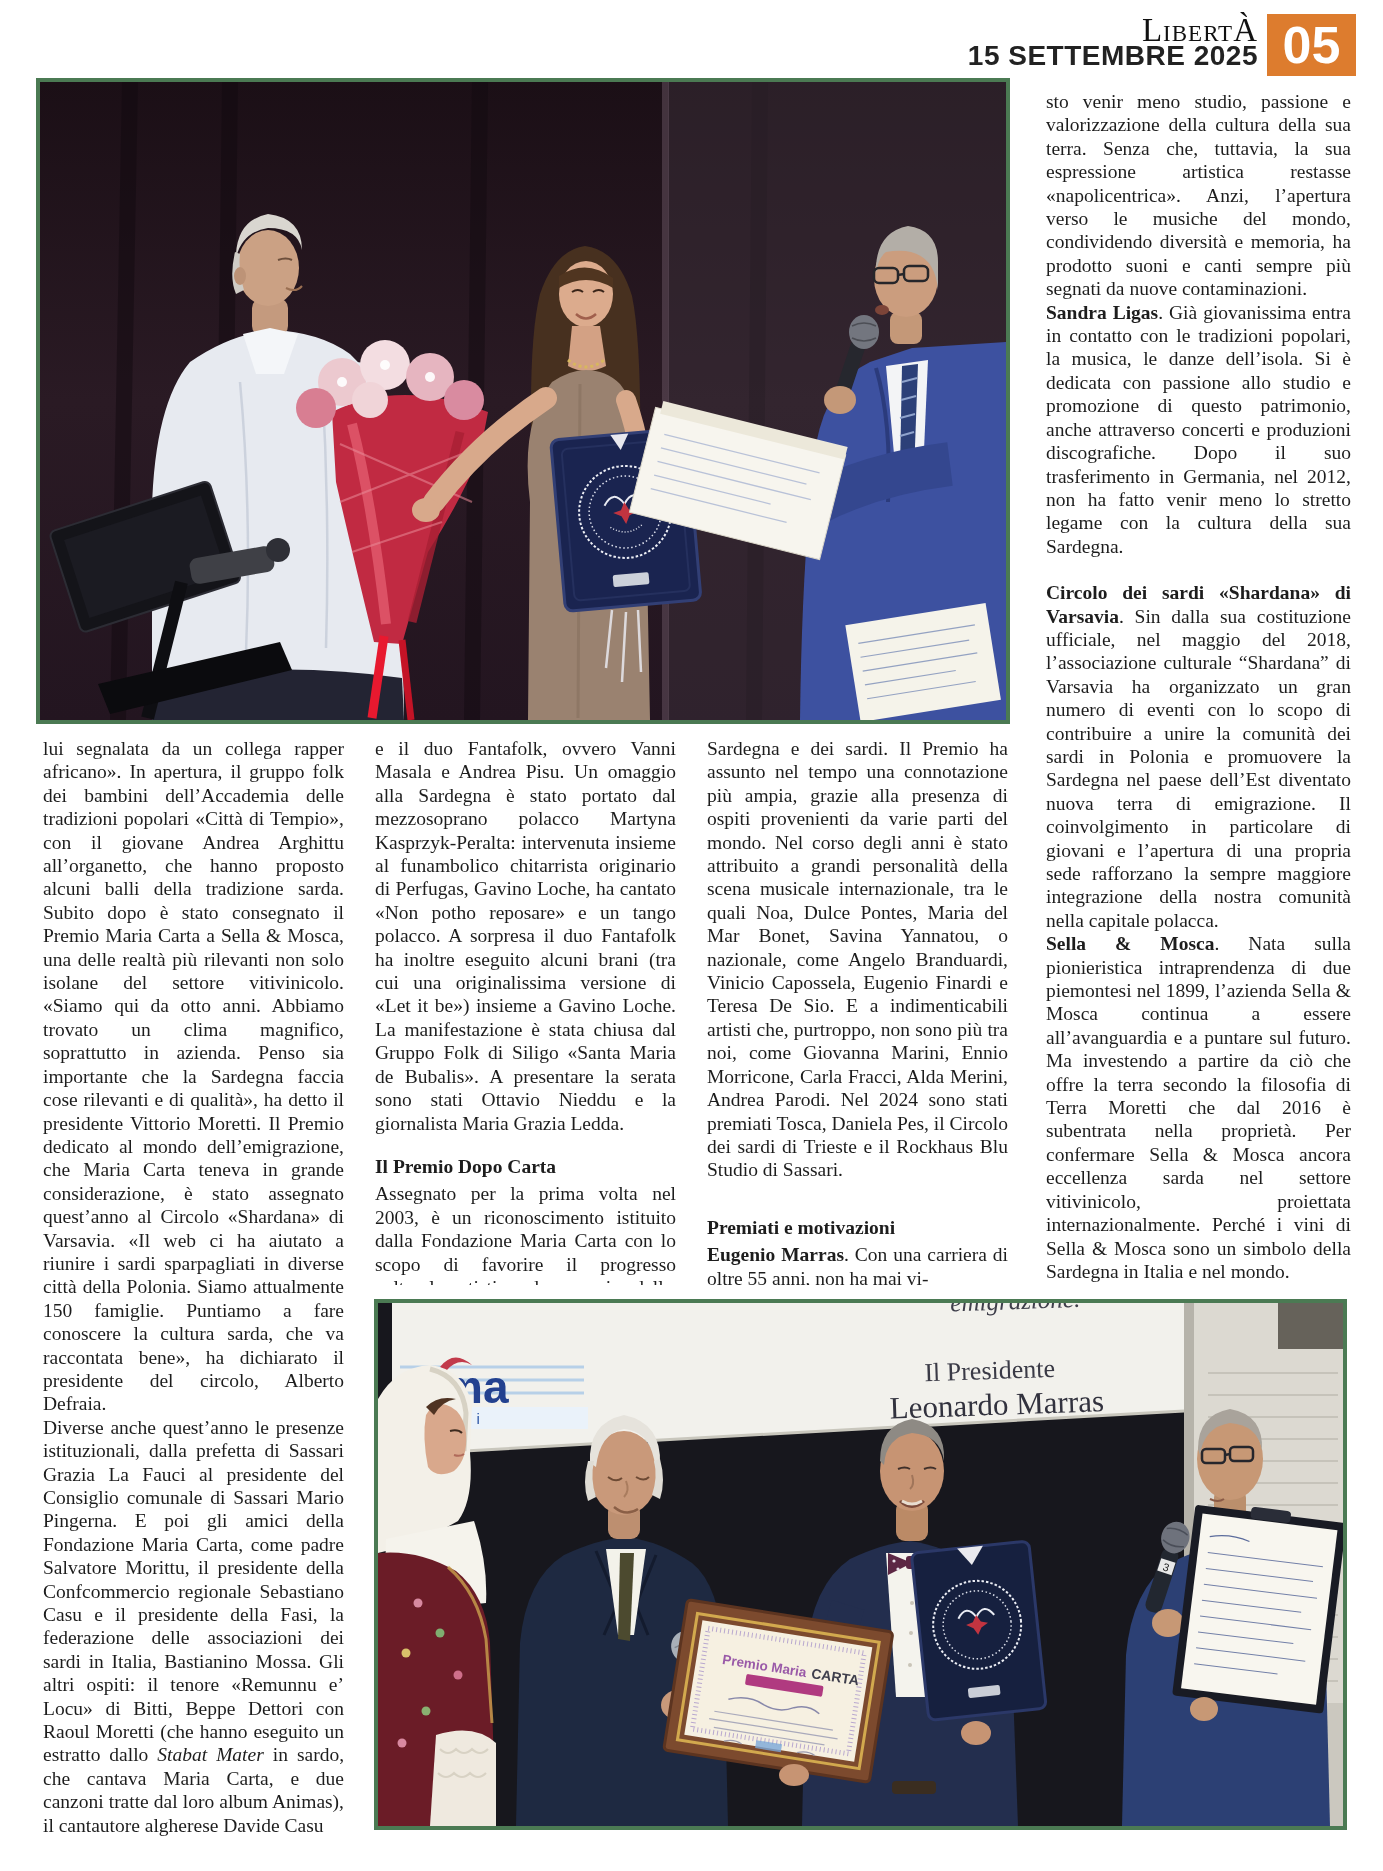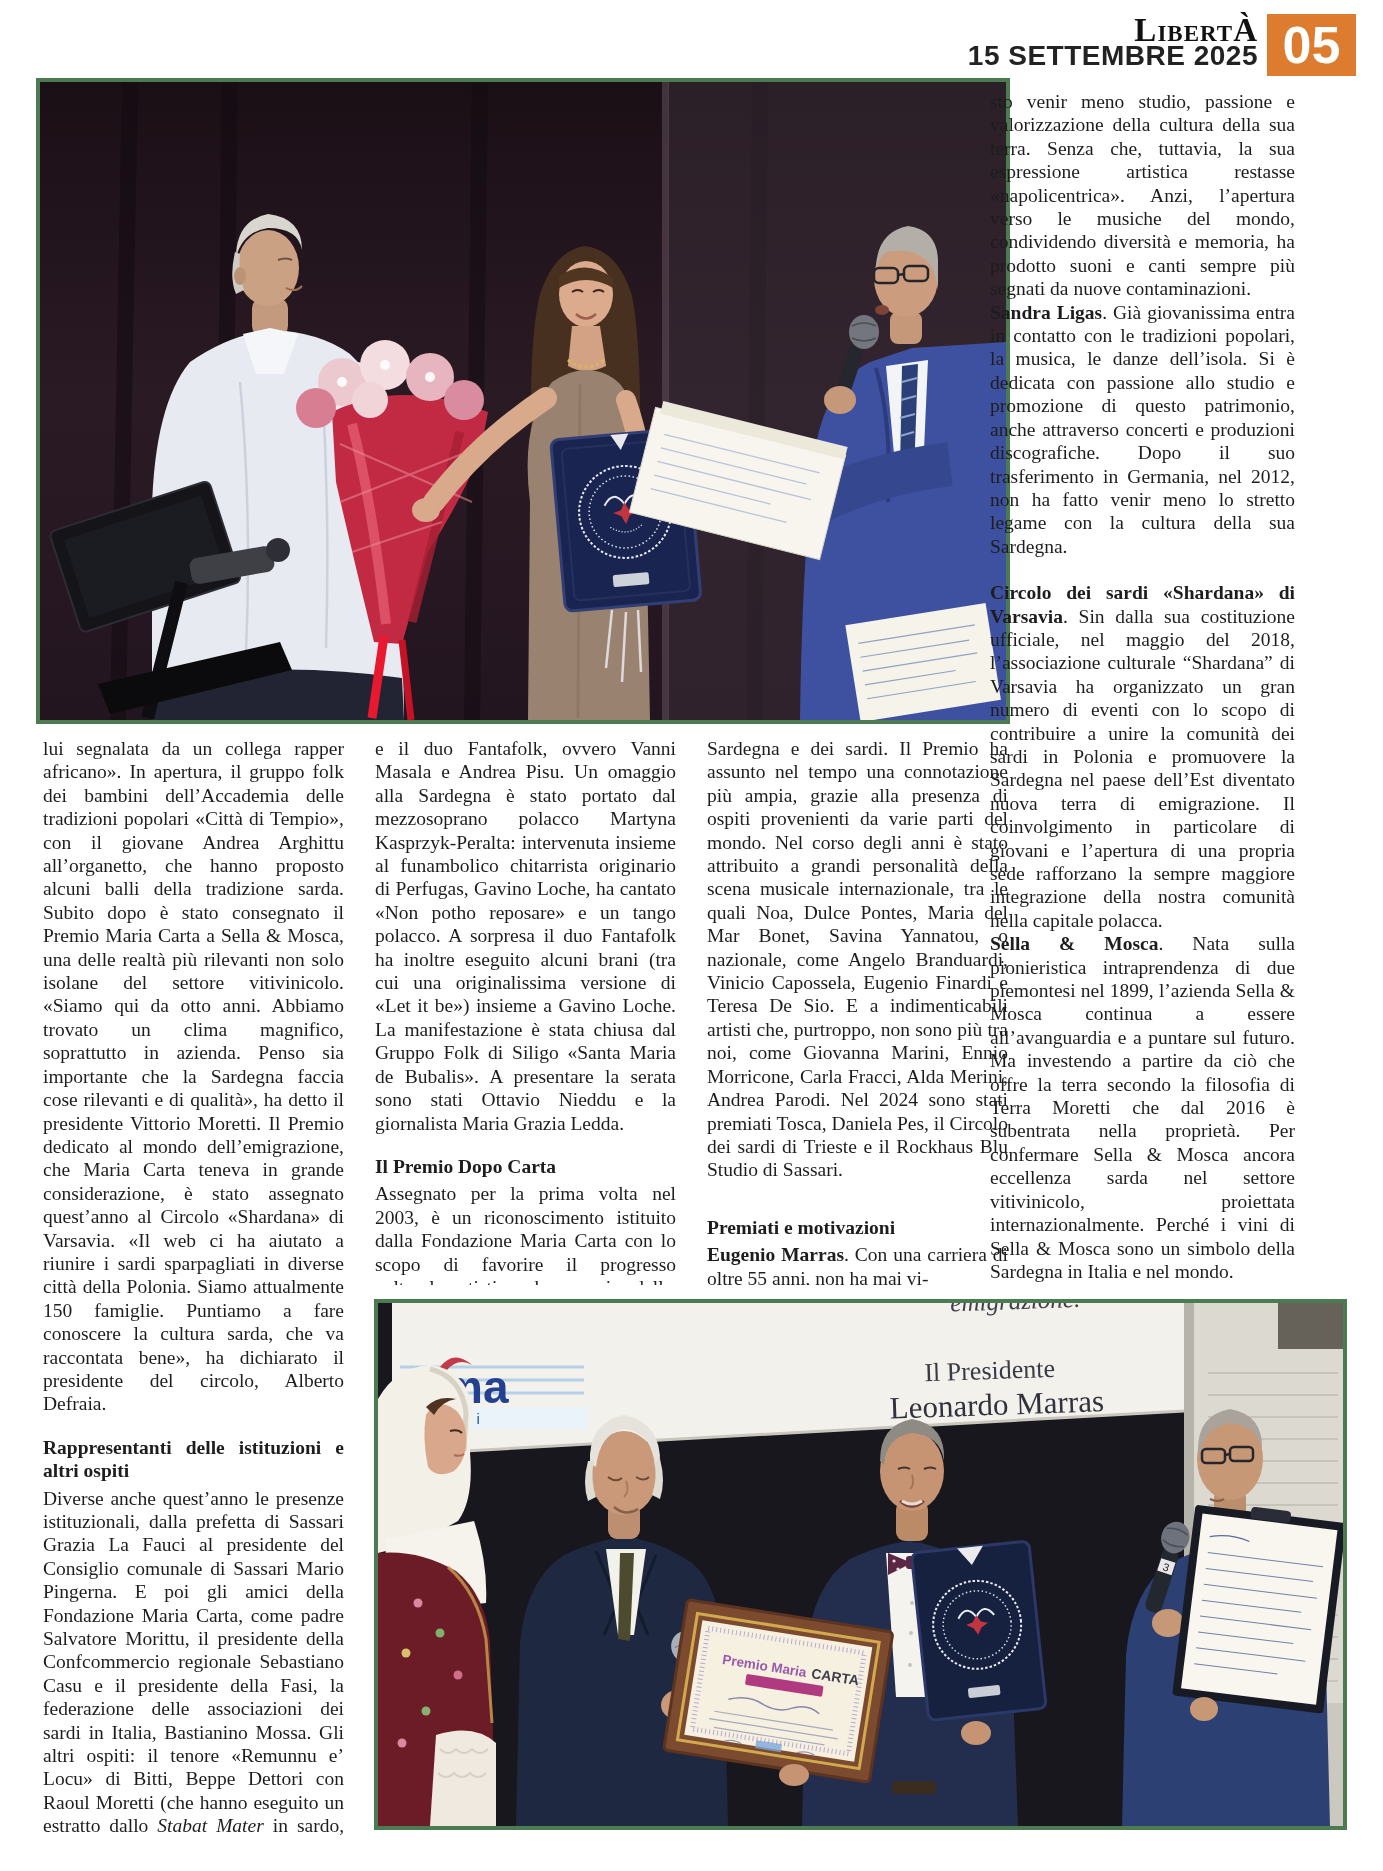--- a/index.html
+++ b/index.html
@@ -1,40 +1,40 @@
 <!DOCTYPE html>
 <html lang="it"><head>
 <meta charset="utf-8">
 <style>
   html,body{margin:0;padding:0;background:#888;}
   #page{position:relative;width:1383px;height:1871px;background:#ffffff;overflow:hidden;
         font-family:"Liberation Serif","DejaVu Serif",serif;color:#1d1d1d;}
   
-  .masthead{position:absolute;top:14px;right:125px;font-weight:bold;font-size:33px;
+  .masthead{position:absolute;top:14px;right:125px;font-weight:normal;font-size:33px;
             letter-spacing:1px;color:#111;line-height:1;}
   .masthead .sc{font-variant:small-caps;}
   .edition-date{position:absolute;top:42px;right:125px;font-family:"Liberation Sans",sans-serif;
                 font-weight:bold;font-size:28px;letter-spacing:.5px;color:#222;line-height:1;}
   .page-badge{position:absolute;left:1267px;top:14px;width:89px;height:62px;background:#DD7C2E;
               color:#fff;font-family:"Liberation Sans",sans-serif;font-weight:bold;font-size:52px;
               display:flex;align-items:center;justify-content:center;line-height:1;}
   
   .photo{position:absolute;border:4px solid #4B7A53;box-sizing:border-box;background:#201018;}
   .photo svg{display:block;width:100%;height:100%;}
   #top-photo{left:36px;top:78px;width:974px;height:646px;}
   #bottom-photo{left:374px;top:1299px;width:973px;height:531px;}
   
   .col{position:absolute;text-align:justify;font-size:19.5px;line-height:23.4px;}
   .col p{margin:0;}
   .col h3{font-size:19.5px;line-height:23.4px;margin:20px 0 4px 0;}
   #col1{left:43px;top:737px;width:301px;height:1100px;overflow:hidden;}
   #col2{left:375px;top:737px;width:301px;height:548px;overflow:hidden;}
   #col3{left:707px;top:737px;width:301px;height:548px;overflow:hidden;}
   #col3 h3{margin-top:34px;}
-  #col4{left:990px;top:90px;width:305px;height:1192px;overflow:hidden;}
+  #col4{left:1046px;top:90px;width:305px;height:1192px;overflow:hidden;}
   .para-gap{margin-top:23px !important;}
   .lead{font-weight:bold;}
   .ital{font-style:italic;}
 </style>
 </head>
 <body>
 
 <div id="page">
 
   <div class="masthead"><span>L</span><span class="sc">ibert</span><span>À</span></div>
@@ -172,21 +172,20 @@
         <rect x="150" y="470" width="84" height="26" rx="8" fill="#3f4046" transform="rotate(-10 192 483)"></rect>
         <circle cx="238" cy="468" r="12" fill="#2e2f36"></circle>
         <rect x="118" y="498" width="13" height="140" fill="#0e0e12" transform="rotate(14 124 568)"></rect>
         <path d="M58,602 L240,560 L252,588 L70,632 Z" fill="#0b0b0e"></path>
       </g>
     </svg>
   </div>
 
   <div id="col1" class="col">
     <p>lui segnalata da un collega rapper africano». In apertura, il gruppo folk dei bambini dell’Accademia delle tradizioni popolari «Città di Tempio», con il giovane Andrea Arghittu all’organetto, che hanno proposto alcuni balli della tradizione sarda. Subito dopo è stato consegnato il Premio Maria Carta a Sella &amp; Mosca, una delle realtà più rilevanti non solo isolane del settore vitivinicolo. «Siamo qui da otto anni. Abbiamo trovato un clima magnifico, soprattutto in azienda. Penso sia importante che la Sardegna faccia cose rilevanti e di qualità», ha detto il presidente Vittorio Moretti. Il Premio dedicato al mondo dell’emigrazione, che Maria Carta teneva in grande considerazione, è stato assegnato quest’anno al Circolo «Shardana» di Varsavia. «Il web ci ha aiutato a riunire i sardi sparpagliati in diverse città della Polonia. Siamo attualmente 150 famiglie. Puntiamo a fare conoscere la cultura sarda, che va raccontata bene», ha dichiarato il presidente del circolo, Alberto Defraia.</p>
-    <h3>Rappresentanti delle istituzioni e altri ospiti</h3>
     <p><span>Diverse anche quest’anno le presenze istituzionali, dalla prefetta di Sassari Grazia La Fauci al presidente del Consiglio comunale di Sassari Mario Pingerna. E poi gli amici della Fondazione Maria Carta, come padre Salvatore Morittu, il presidente della Confcommercio regionale Sebastiano Casu e il presidente della Fasi, la federazione delle associazioni dei sardi in Italia, Bastianino Mossa. Gli altri ospiti: il tenore «Remunnu e’ Locu» di Bitti, Beppe Dettori con Raoul Moretti (che hanno eseguito un estratto dallo </span><span class="ital">Stabat Mater</span><span> in sardo, che cantava Maria Carta, e due canzoni tratte dal loro album Animas), il cantautore algherese Davide Casu</span></p>
   </div>
 
   <div id="col2" class="col">
     <p>e il duo Fantafolk, ovvero Vanni Masala e Andrea Pisu. Un omaggio alla Sardegna è stato portato dal mezzosoprano polacco Martyna Kasprzyk-Peralta: intervenuta insieme al funambolico chitarrista originario di Perfugas, Gavino Loche, ha cantato «Non potho reposare» e un tango polacco. A sorpresa il duo Fantafolk ha inoltre eseguito alcuni brani (tra cui una originalissima versione di «Let it be») insieme a Gavino Loche. La manifestazione è stata chiusa dal Gruppo Folk di Siligo «Santa Maria de Bubalis». A presentare la serata sono stati Ottavio Nieddu e la giornalista Maria Grazia Ledda.</p>
     <h3>Il Premio Dopo Carta</h3>
     <p>Assegnato per la prima volta nel 2003, è un riconoscimento istituito dalla Fondazione Maria Carta con lo scopo di favorire il progresso culturale, artistico ed economico della</p>
   </div>
 
   <div id="col3" class="col">

